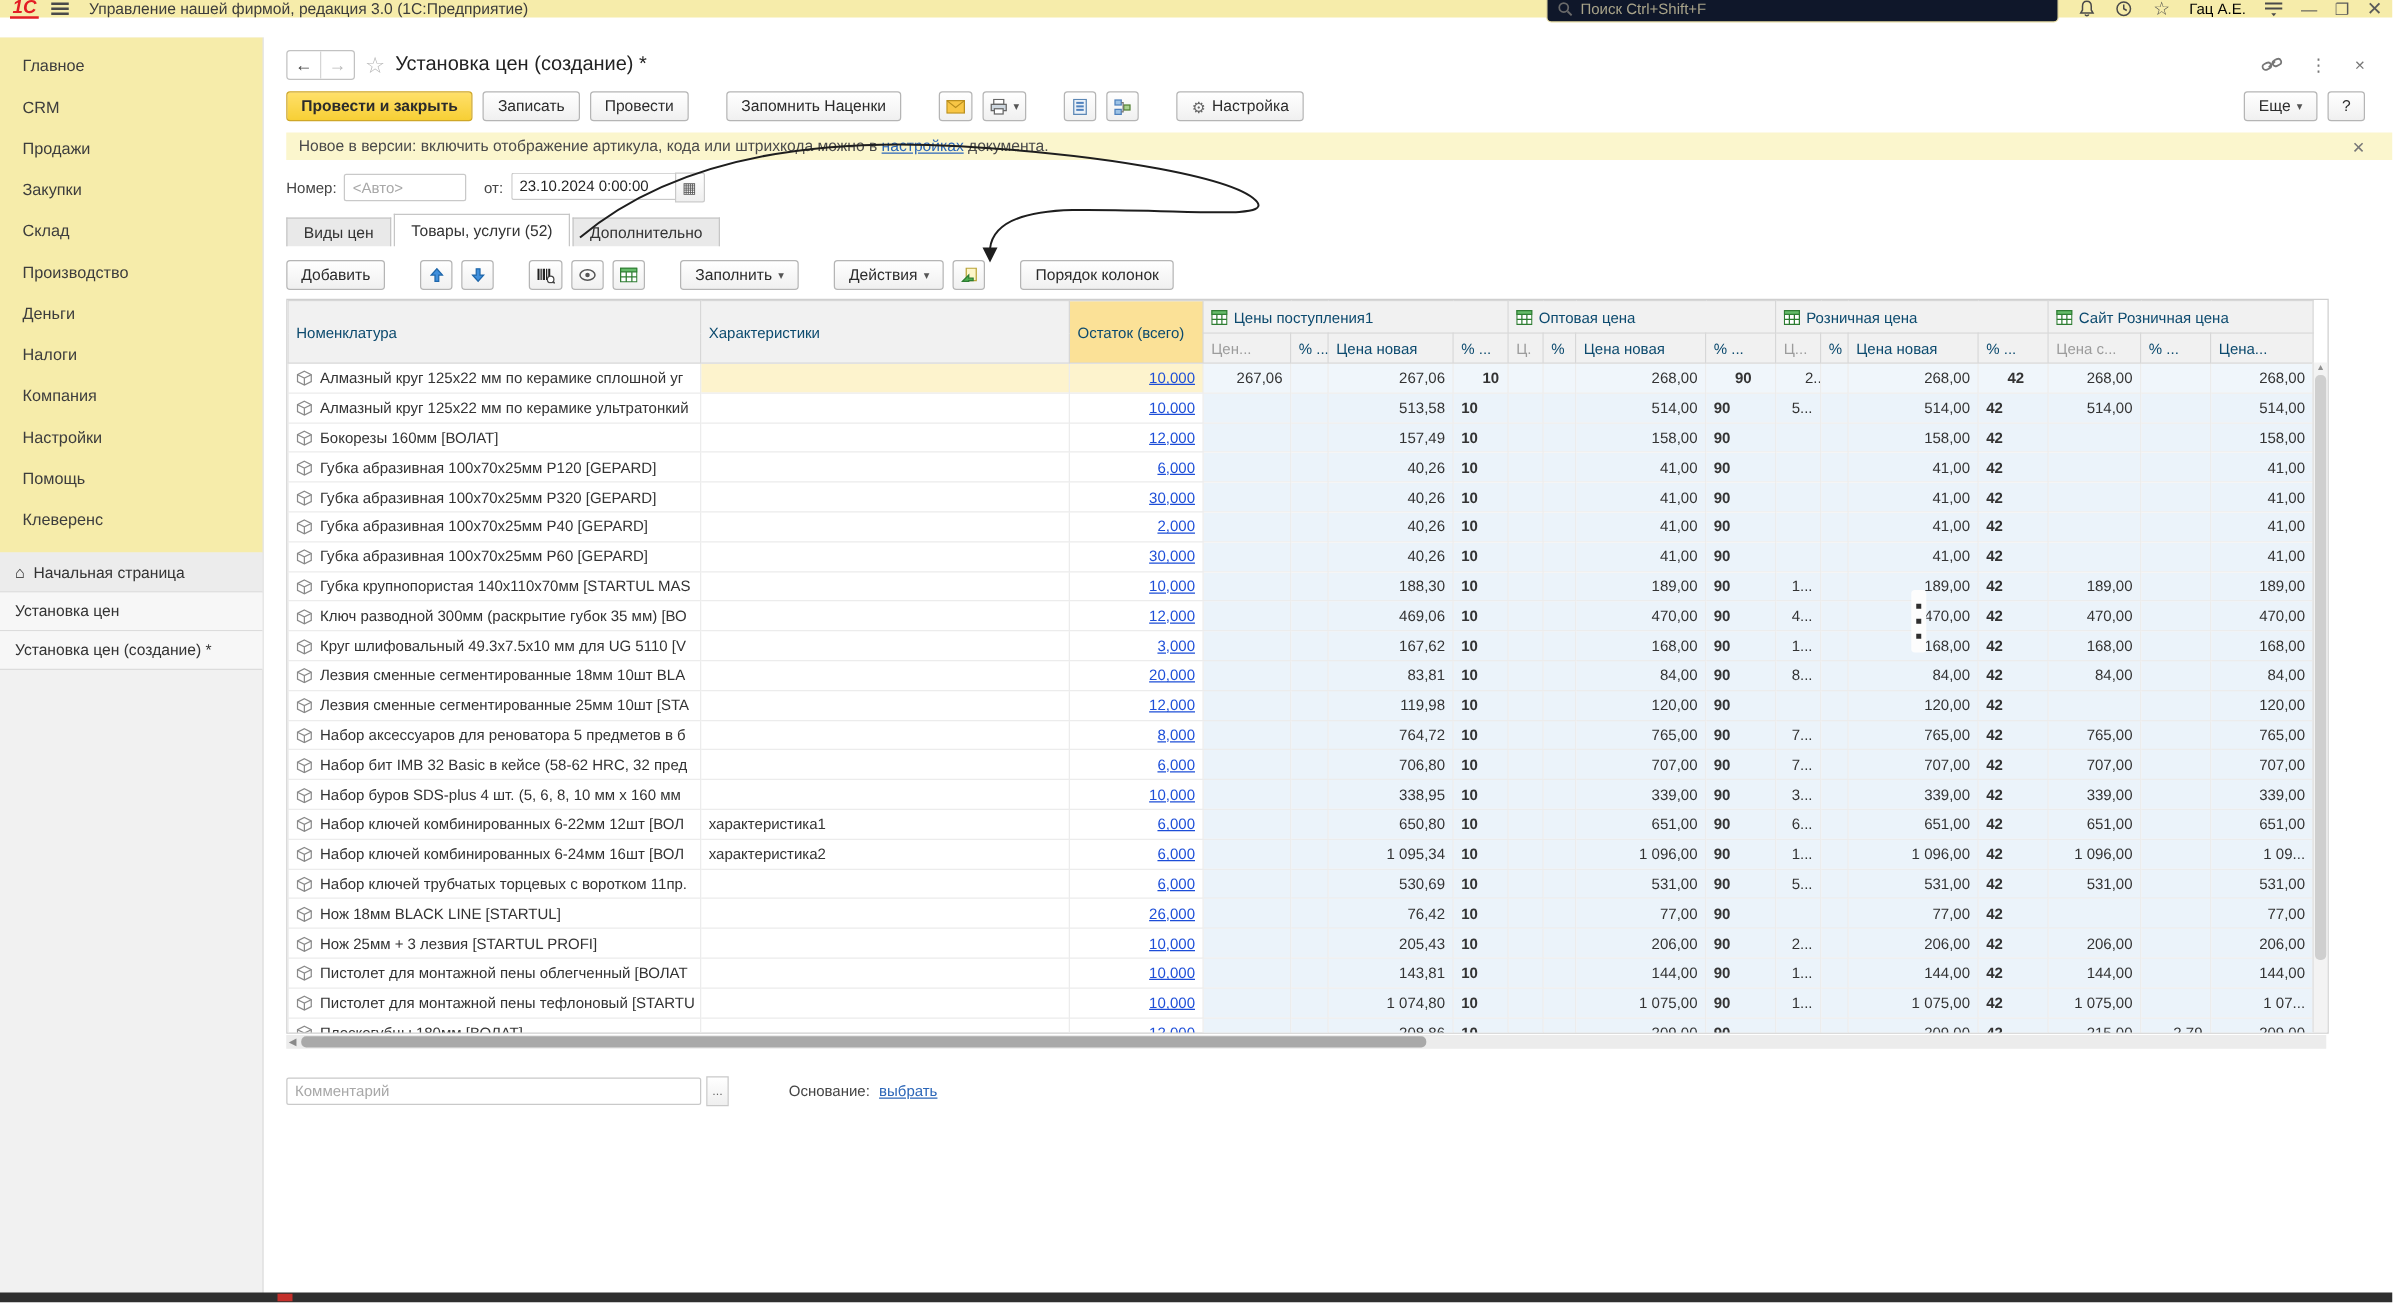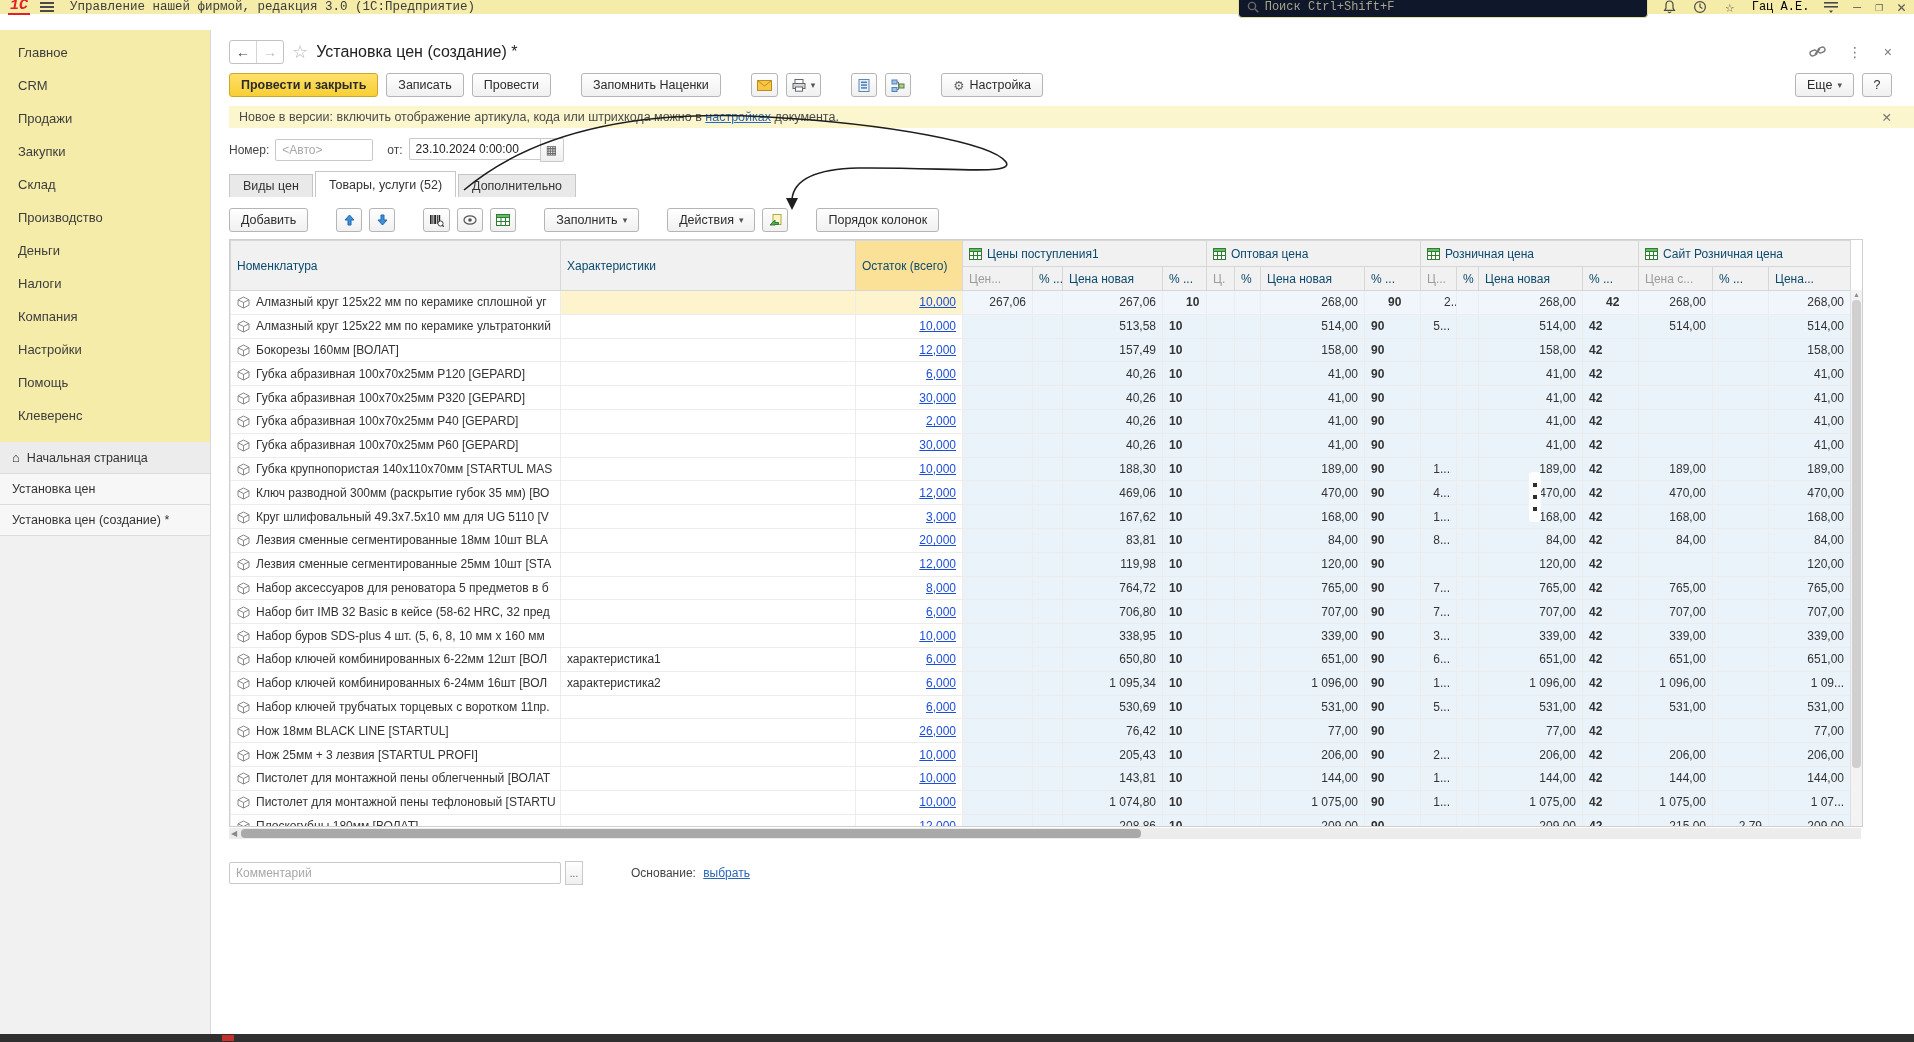--- a/index.html
+++ b/index.html
@@ -1,21 +1,21 @@
 <!DOCTYPE html>
 <html><head>
 <meta charset="utf-8">
 <style>
   html,body{margin:0;padding:0;}
   body{
     width:1914px;height:1042px;overflow:hidden;position:relative;
     font-family:"Liberation Sans", sans-serif;font-size:12px;color:#333;background:#fff;
   }
   
-  .topbar{height:14px;background:#f6ecaa;display:flex;align-items:center;padding:0 8px;gap:10px;font-family:Liberation Mono, monospace;}
+  .topbar{height:14px;background:#f6ecaa;display:flex;align-items:center;padding:0 8px;gap:10px;}
   .logo1c{color:#e31e24;font-weight:bold;font-size:15px;font-style:italic;border-bottom:2px solid #e31e24;line-height:14px;padding:0 2px;}
   .hamb{display:inline-block;width:14px;}
   .hamb i{display:block;height:2px;background:#4a4a4a;margin:2px 0;}
   .tb-title{font-size:12.5px;color:#3c3c3c;margin-left:6px;}
   .tb-right{margin-left:auto;display:flex;align-items:center;gap:14px;}
   .searchbox{display:flex;align-items:center;gap:6px;width:392px;height:20px;background:#0f172a;
     border:1px solid #e6dca2;border-radius:4px;padding:0 8px;color:#a9a48a;}
   .winbtn{color:#5a5a5a;font-size:13px;cursor:default;}
   .tbicon{width:16px;height:16px;display:inline-flex;align-items:center;justify-content:center;color:#4a4a4a;}
   

